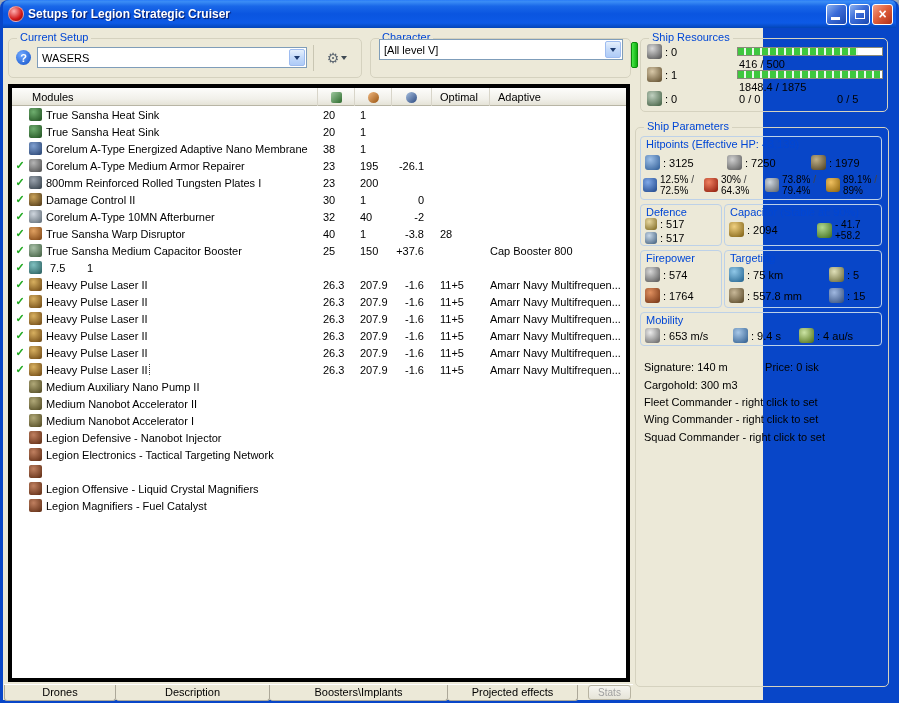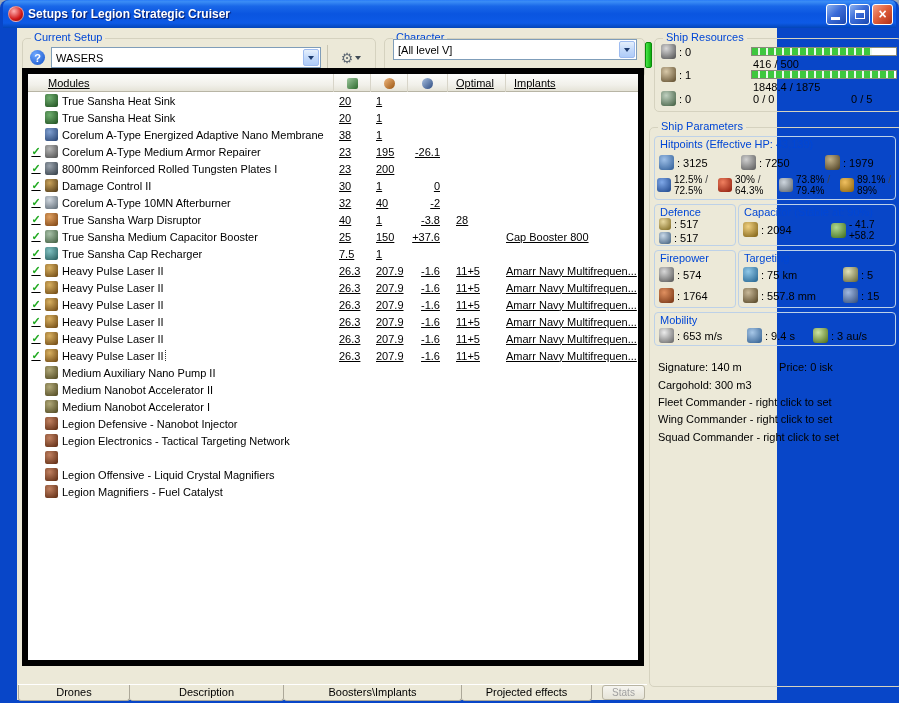--- a/index.html
+++ b/index.html
@@ -24,21 +24,21 @@
   .tbtns{display:flex;flex:none;}
   .tbtn{width:21px;height:21px;margin-left:2px;border:1px solid #fff;border-radius:3px;
     display:flex;align-items:center;justify-content:center;position:relative;
     background:linear-gradient(135deg,#8db3f0,#3b6cd8 45%,#1b48b0);cursor:default;}
   .tbtn.close{background:linear-gradient(135deg,#f5a088,#e0603c 45%,#b03018);
     color:#fff;font-weight:bold;font-size:14px;line-height:1;}
   .glyph-min{position:absolute;left:4px;bottom:4px;width:9px;height:3px;background:#fff;}
   .glyph-max{width:10px;height:9px;border:1px solid #fff;border-top:3px solid #fff;}
   i{font-style:normal;}
   
-  .client{position:relative;width:760px;height:672px;background:#ece9d8;margin-left:14px;}
+  .client{position:relative;width:760px;height:672px;background:#ece9d8;}
   
   .gb{position:absolute;border:1px solid #d5d2bf;border-radius:5px;}
   .gbl{position:absolute;top:-8px;left:8px;background:#ece9d8;padding:0 3px;color:#0046d5;white-space:nowrap;}
   
   .combo{position:absolute;height:21px;background:#fff;border:1px solid #7f9db9;display:flex;align-items:center;}
   .combo .val{flex:1;padding:0 4px;white-space:nowrap;overflow:hidden;}
   .cbtn{width:16px;height:17px;margin:1px;flex:none;border:1px solid #9ebcf0;border-radius:2px;
     background:linear-gradient(180deg,#e6f0fc,#c4dafa 50%,#aecbf7);
     display:flex;align-items:center;justify-content:center;}
   .cbtn::after{content:"";border:3px solid transparent;border-top:4px solid #1c3a6e;margin-top:4px;}
@@ -77,21 +77,21 @@
   .volley-icon{background:radial-gradient(circle at 35% 30%,#d8d8d8,#505050);}
   .dps-icon{background:radial-gradient(circle at 35% 30%,#e09060,#703010);}
   .range-icon{background:radial-gradient(circle at 35% 30%,#90c8e8,#20608c);}
   .max-targets-icon{background:radial-gradient(circle at 35% 30%,#e0e0b8,#606030);}
   .scan-res-icon{background:radial-gradient(circle at 35% 30%,#c8b898,#504020);}
   .sensor-strength-icon{background:radial-gradient(circle at 35% 30%,#a0b8e0,#304a78);}
   .speed-icon{background:radial-gradient(circle at 35% 30%,#ececec,#606060);}
   .align-time-icon{background:radial-gradient(circle at 35% 30%,#a8c8e8,#2c5a8c);}
   .warp-speed-icon{background:radial-gradient(circle at 35% 30%,#cce4a4,#4a6a10);}
   
-  .modpanel{position:absolute;left:5px;top:40px;width:622px;height:598px;background:#fff;border:6px solid #000000;text-decoration:underline;}
+  .modpanel{position:absolute;left:5px;top:56px;width:622px;height:598px;background:#fff;border:4px solid #000000;}
   .mhead{display:flex;height:18px;background:linear-gradient(180deg,#fdfdfb,#f1f0ea 64%,#e5e3d7);
     border-bottom:1px solid #b8b5a5;}
   .hc{height:18px;line-height:17px;border-right:1px solid #d8d5c9;display:flex;align-items:center;}
   .hname{width:306px;padding-left:20px;}
   .hcpu{width:37px;justify-content:center;}
   .hpg{width:37px;justify-content:center;}
   .hcap{width:40px;justify-content:center;}
   .hopt{width:58px;padding-left:8px;}
   .hchg{flex:1;padding-left:8px;border-right:none;}
   .hic{width:11px;height:11px;border-radius:2px;display:inline-block;}
@@ -220,21 +220,21 @@
         <span class="hc hcpu">
             <i class="hic cpu-hicon"></i>
           </span>
         <span class="hc hpg">
             <i class="hic pg-hicon"></i>
           </span>
         <span class="hc hcap">
             <i class="hic cap-hicon"></i>
           </span>
         <span class="hc hopt">Optimal</span>
-        <span class="hc hchg">Implants</span>
+        <span class="hc hchg">Adaptive</span>
       </div>
       <div class="mbody">
           <div class="mrow">
             <span class="c check"></span>
             <span class="micon heatsink-icon"></span>
             <span class="c name"><span class="nt">True Sansha Heat Sink</span></span>
             <span class="c cpu">20</span>
             <span class="c pg">1</span>
             <span class="c cap"></span>
             <span class="c opt"></span>
@@ -316,21 +316,20 @@
             <span class="c name"><span class="nt">True Sansha Medium Capacitor Booster</span></span>
             <span class="c cpu">25</span>
             <span class="c pg">150</span>
             <span class="c cap">+37.6</span>
             <span class="c opt"></span>
             <span class="c chg">Cap Booster 800</span>
           </div>
           <div class="mrow">
             <span class="c check">✓</span>
             <span class="micon cap-recharger-icon"></span>
-            <span class="c name"><span class="nt">True Sansha Cap Recharger</span></span>
             <span class="c cpu">7.5</span>
             <span class="c pg">1</span>
             <span class="c cap"></span>
             <span class="c opt"></span>
             <span class="c chg"></span>
           </div>
           <div class="mrow">
             <span class="c check">✓</span>
             <span class="micon pulse-laser-icon"></span>
             <span class="c name"><span class="nt">Heavy Pulse Laser II</span></span>
@@ -583,21 +582,21 @@
         <span class="stat" style="left:4px;top:15px">
           <i class="pic speed-icon"></i>
           <span>: 653 m/s</span>
         </span>
         <span class="stat" style="left:92px;top:15px">
           <i class="pic align-time-icon"></i>
           <span>: 9.4 s</span>
         </span>
         <span class="stat" style="left:158px;top:15px">
           <i class="pic warp-speed-icon"></i>
-          <span>: 3 au/s</span>
+          <span>: 4 au/s</span>
         </span>
       </div>
 
       <div class="inforow" style="top:233px">
         <span class="w1">Signature: 140 m</span>
         <span>Price: 0 isk</span>
       </div>
       <div class="inforow" style="top:251px">Cargohold: 300 m3</div>
       <div class="inforow" style="top:268px">Fleet Commander - right click to set</div>
       <div class="inforow" style="top:285px">Wing Commander - right click to set</div>

